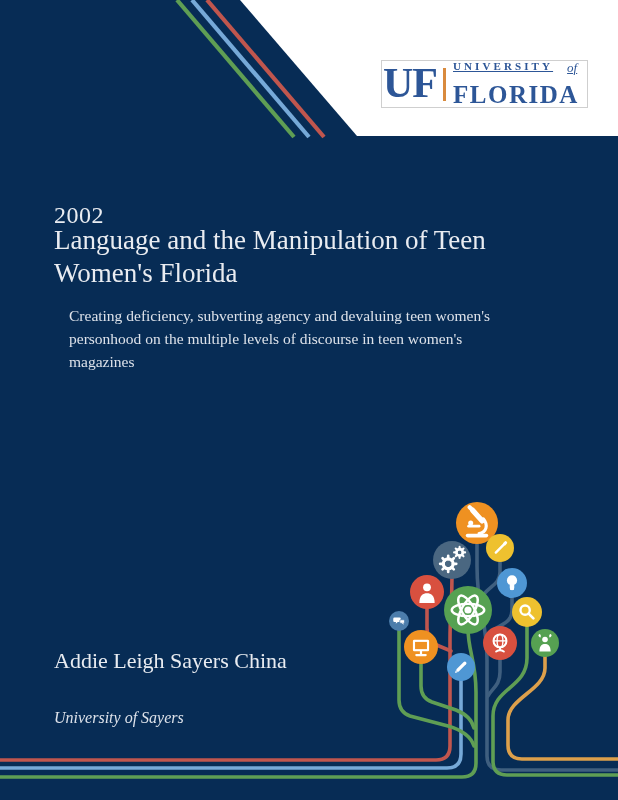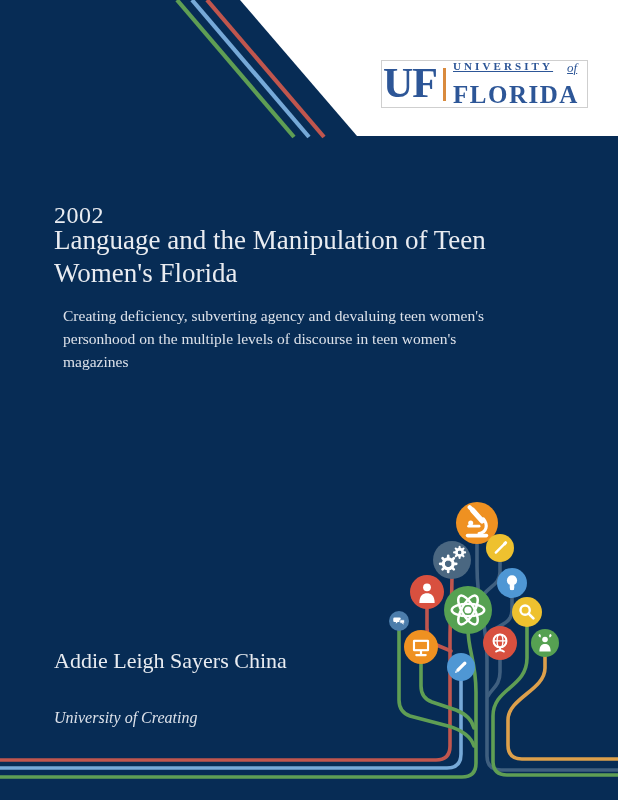--- a/index.html
+++ b/index.html
@@ -5,21 +5,21 @@
   html,body{margin:0;padding:0;background:#444;}
   .page{
     position:relative;width:618px;height:800px;margin:0 auto;
     background:#072c55;overflow:hidden;
     font-family:"Liberation Serif","DejaVu Serif",serif;
   }
   svg.art{position:absolute;left:0;top:0;width:618px;height:800px;display:block;}
   .txt{position:absolute;color:#e9ecf1;}
   .year{left:54px;top:158px;font-size:24px;letter-spacing:0.5px;margin-top:44px;}
   .title{left:54px;top:224px;width:474px;font-size:27px;line-height:33px;}
-  .subtitle{left:63px;top:304px;width:458px;font-size:15.5px;line-height:23px;color:#dde2ea;}
+  .subtitle{left:69px;top:304px;width:458px;font-size:15.5px;line-height:23px;color:#dde2ea;}
   .author{left:54px;top:648px;font-size:22px;}
   .affil{left:54px;top:709px;font-size:16px;font-style:italic;color:#dde2ea;}
   .logo{
     position:absolute;left:381px;top:60px;width:207px;height:48px;
     background:#ffffff;border:1px solid #cfcfcf;box-sizing:border-box;
     display:flex;align-items:center;padding-left:1px;
   }
   .logo-uf{font-size:42px;font-weight:bold;color:#2d5697;line-height:0.9;letter-spacing:-1px;}
   .logo-bar{width:3px;height:33px;background:#d98a3d;margin:0 7px 0 6px;flex:none;}
   .logo-right{display:flex;flex-direction:column;justify-content:center;color:#2d5697;}
@@ -171,14 +171,14 @@
         <span class="logo-of">of</span>
       </div>
       <div class="logo-florida">FLORIDA</div>
     </div>
   </div>
 
   <div class="txt year">2002</div>
   <div class="txt title">Language and the Manipulation of Teen Women's Florida</div>
   <div class="txt subtitle">Creating deficiency, subverting agency and devaluing teen women's personhood on the multiple levels of discourse in teen women's magazines</div>
   <div class="txt author">Addie Leigh Sayers China</div>
-  <div class="txt affil">University of Creating</div>
+  <div class="txt affil">University of Sayers</div>
 </div>
 
 </body></html>

